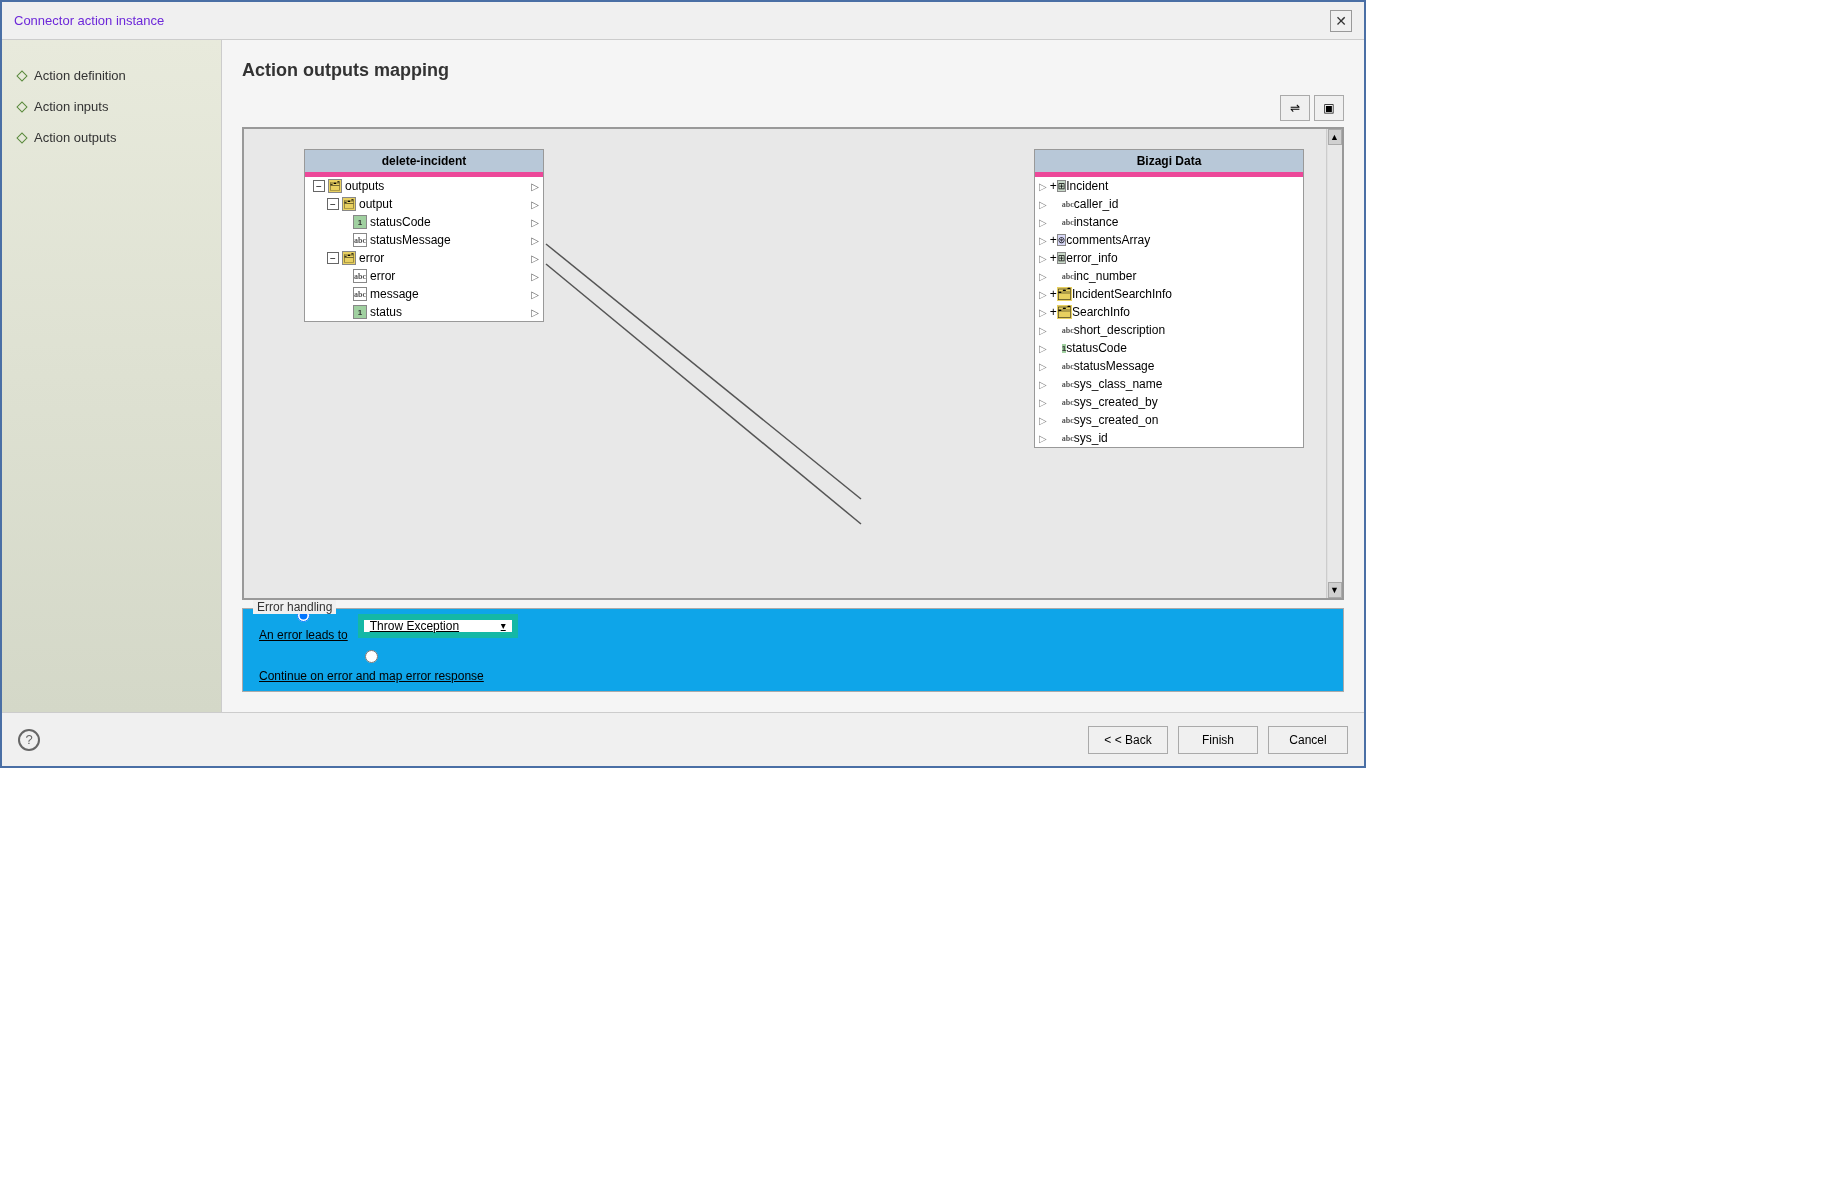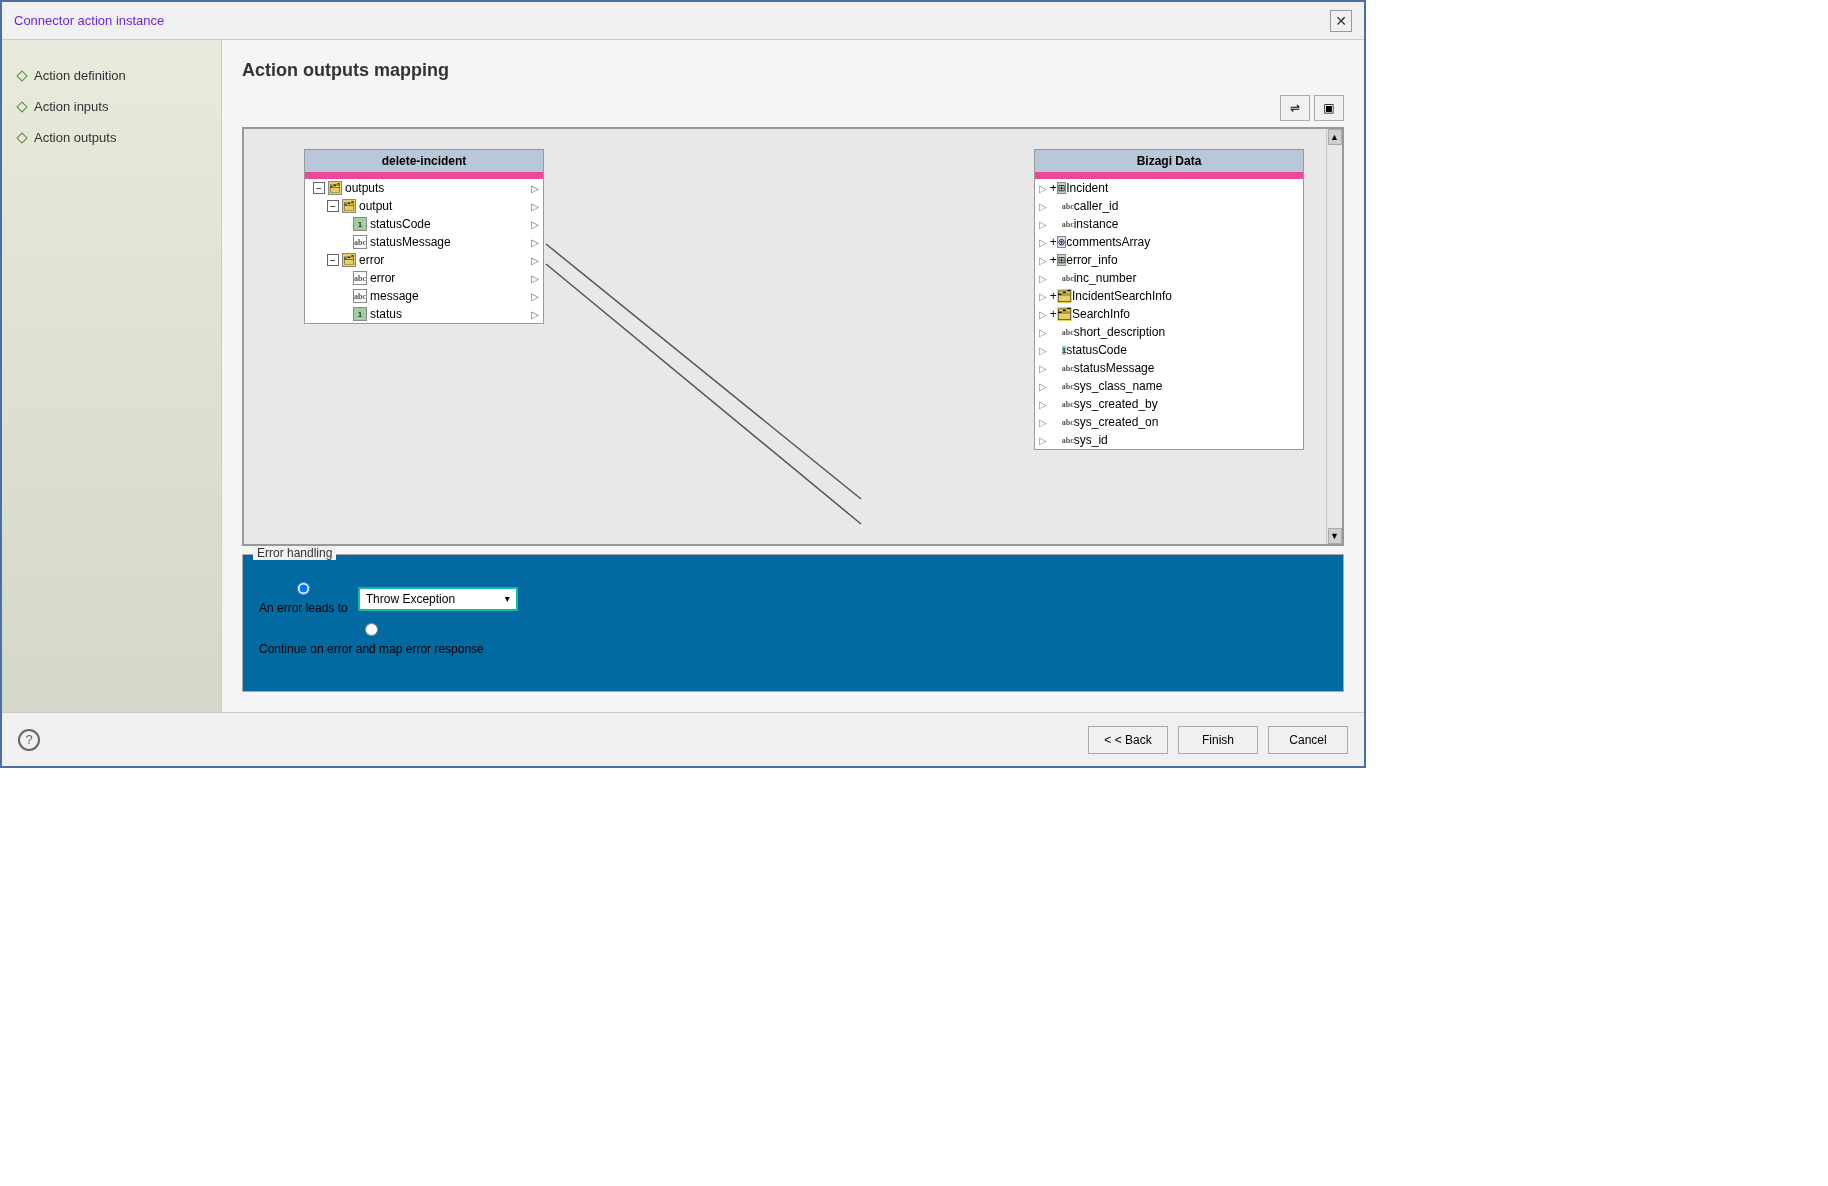--- a/index.html
+++ b/index.html
@@ -108,21 +108,21 @@
       width: 240px;
       background: #fff;
       border: 1px solid #999;
     }
     .panel-header {
       background: #b8c8d8;
       padding: 4px 8px;
       font-size: 12px;
       font-weight: bold;
       text-align: center;
-      border-bottom: 7px solid #ec4899;
+      border-bottom: 5px solid #ec4899;
     }
     .tree-item {
       display: flex;
       align-items: center;
       padding: 2px 4px;
       font-size: 12px;
       white-space: nowrap;
     }
     .tree-item .expand-icon {
       width: 12px; height: 12px;
@@ -211,23 +211,24 @@
     svg.connections {
       position: absolute;
       top: 0; left: 0;
       width: 100%; height: 100%;
       pointer-events: none;
     }
 
     .error-handling-box {
       border: 1px solid #aaa;
       margin-top: 8px;
-      padding: 27px 16px;
-      background: #0369a1;
+      padding: 0 16px;
+      background: #0ea5e9;
       position: relative;
+      text-decoration: underline;
     }
     .error-handling-legend {
       position: absolute;
       top: -9px;
       left: 10px;
       background: #f0f0f0;
       padding: 0 4px;
       font-size: 12px;
       color: #333;
     }
@@ -240,21 +241,21 @@
     .radio-label {
       display: flex;
       align-items: center;
       gap: 6px;
       font-size: 12px;
       flex-direction: column;
     }
     .error-dropdown {
       display: flex;
       align-items: center;
-      border: 2px solid #14b8a6;
+      border: 6px solid #14b8a6;
       background: #fff;
       height: 24px;
       padding: 0 6px;
       font-size: 12px;
       min-width: 160px;
     }
     .dropdown-arrow {
       margin-left: auto;
       font-size: 10px;
     }

